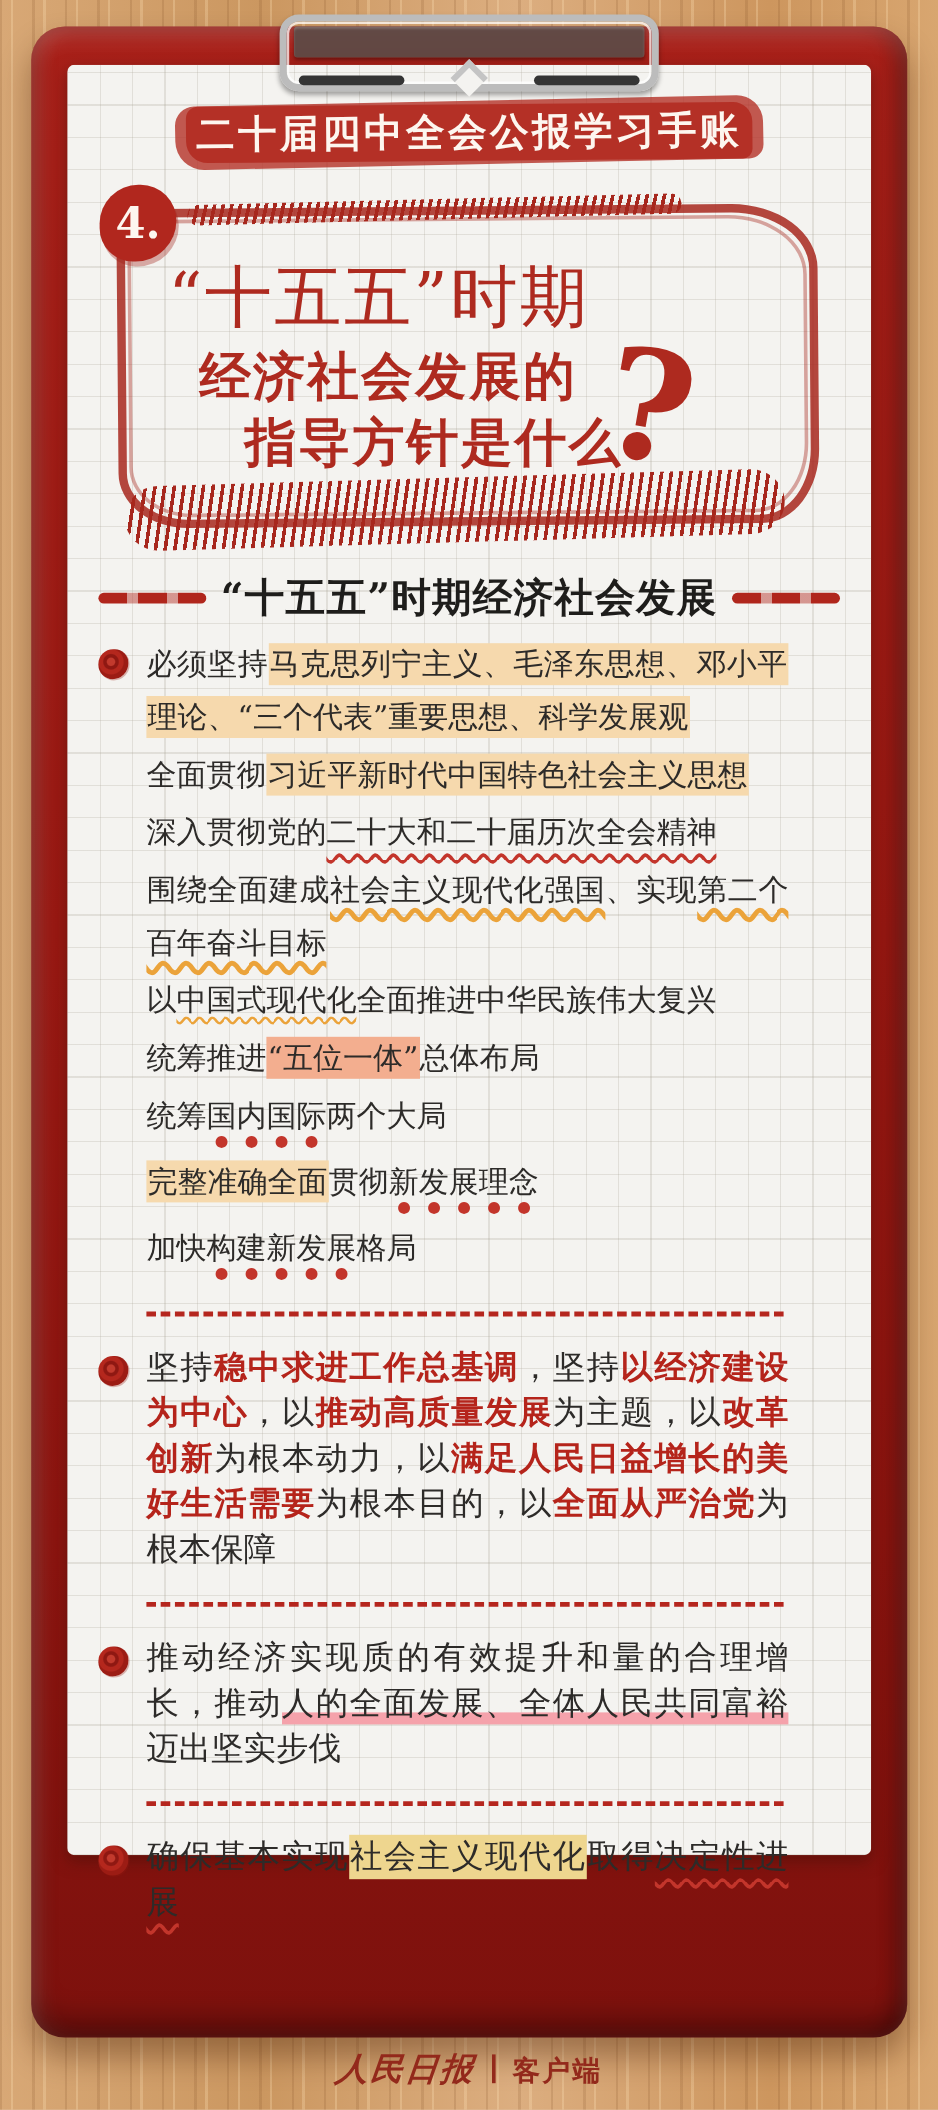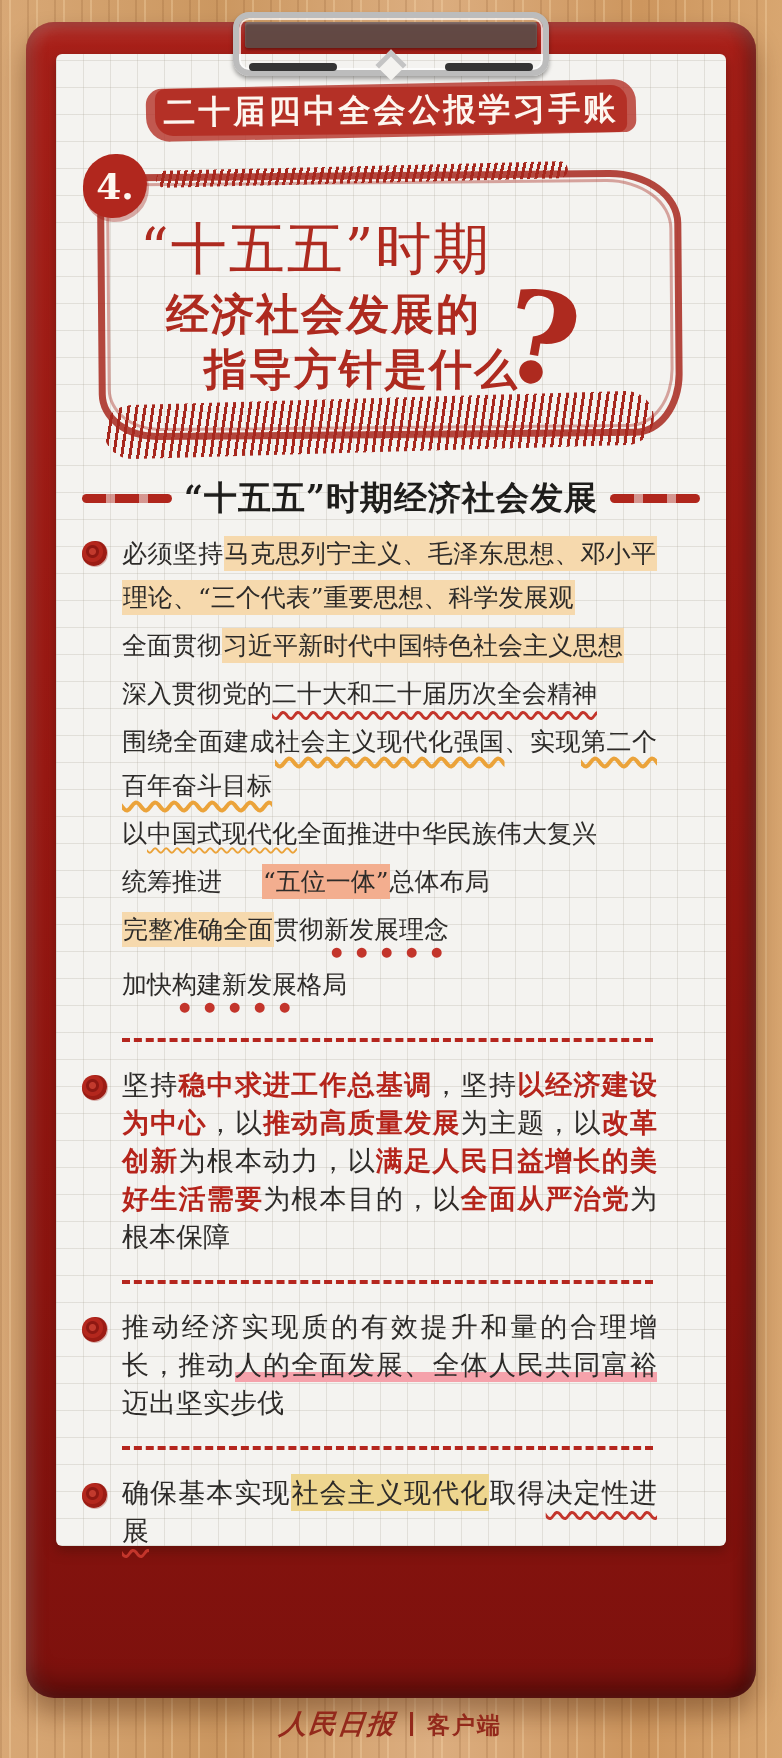--- a/index.html
+++ b/index.html
@@ -135,21 +135,21 @@
     box-shadow:1px 1px 0 rgba(150,25,18,.3);
   }
   .group p{margin:0 0 4px;font-size:25px;line-height:44px;letter-spacing:0px;text-align:justify;}
   .group.big p{font-size:27px;line-height:38px;margin:0;}
   .divider{border-top:4px dashed #b5261e;margin:24px 4px 24px 0;height:0;}
   
   .seg{-webkit-box-decoration-break:clone;box-decoration-break:clone;}
   .plain{}
   .bold-red{color:#b5241b;font-weight:bold;}
   .hl-tan{background:#f6d9ad;padding:3px 1px;}
-  .hl-salmon{background:#f3ae8f;padding:3px 1px;margin-left:40px;}
+  .hl-salmon{background:#f3ae8f;padding:3px 1px;}
   .hl-yellow{background:#eed68f;padding:3px 1px;}
   .u-red-wavy{text-decoration-line:underline;text-decoration-style:wavy;text-decoration-color:#c3352b;text-decoration-thickness:3px;text-underline-offset:9px;}
   .u-orange-wavy{text-decoration-line:underline;text-decoration-style:wavy;text-decoration-color:#eba33a;text-decoration-thickness:4px;text-underline-offset:7px;}
   .u-orange-thin{text-decoration-line:underline;text-decoration-style:wavy;text-decoration-color:#eba33a;text-decoration-thickness:2px;text-underline-offset:5px;}
   .u-pink{
     background-image:linear-gradient(#f5a2ab,#f5a2ab);
     background-repeat:no-repeat;background-size:100% 10px;background-position:0 100%;
     padding-bottom:2px;
   }
   .dots-red{
@@ -202,20 +202,21 @@
   <div class="content">
 
     <div class="group">
       <span class="marker"></span>
       <p><span class="seg plain">必须坚持</span><span class="seg hl-tan">马克思列宁主义、毛泽东思想、邓小平理论、“三个代表”重要思想、科学发展观</span></p>
       <p><span class="seg plain">全面贯彻</span><span class="seg hl-tan">习近平新时代中国特色社会主义思想</span></p>
       <p><span class="seg plain">深入贯彻党的</span><span class="seg u-red-wavy">二十大和二十届历次全会精神</span></p>
       <p><span class="seg plain">围绕全面建成</span><span class="seg u-orange-wavy">社会主义现代化强国</span><span class="seg plain">、实现</span><span class="seg u-orange-wavy">第二个百年奋斗目标</span></p>
       <p><span class="seg plain">以</span><span class="seg u-orange-thin">中国式现代化</span><span class="seg plain">全面推进中华民族伟大复兴</span></p>
       <p><span class="seg plain">统筹推进</span><span class="seg hl-salmon">“五位一体”</span><span class="seg plain">总体布局</span></p>
+      <p><span class="seg plain">统筹</span><span class="seg dots-red">国内国际</span><span class="seg plain">两个大局</span></p>
       <p><span class="seg hl-tan">完整准确全面</span><span class="seg plain">贯彻</span><span class="seg dots-red">新发展理念</span></p>
       <p><span class="seg plain">加快</span><span class="seg dots-red">构建新发展</span><span class="seg plain">格局</span></p>
     </div>
 
     <div class="divider"></div>
 
     <div class="group big">
       <span class="marker"></span>
       <p><span class="seg plain">坚持</span><span class="seg bold-red">稳中求进工作总基调</span><span class="seg plain">，坚持</span><span class="seg bold-red">以经济建设为中心</span><span class="seg plain">，以</span><span class="seg bold-red">推动高质量发展</span><span class="seg plain">为主题，以</span><span class="seg bold-red">改革创新</span><span class="seg plain">为根本动力，以</span><span class="seg bold-red">满足人民日益增长的美好生活需要</span><span class="seg plain">为根本目的，以</span><span class="seg bold-red">全面从严治党</span><span class="seg plain">为根本保障</span></p>
     </div>

